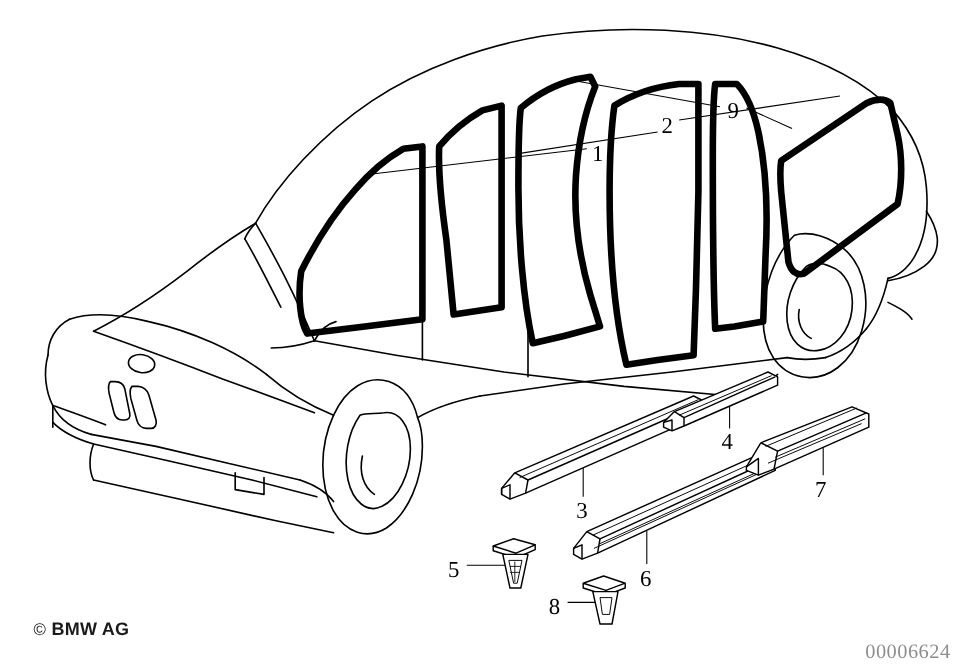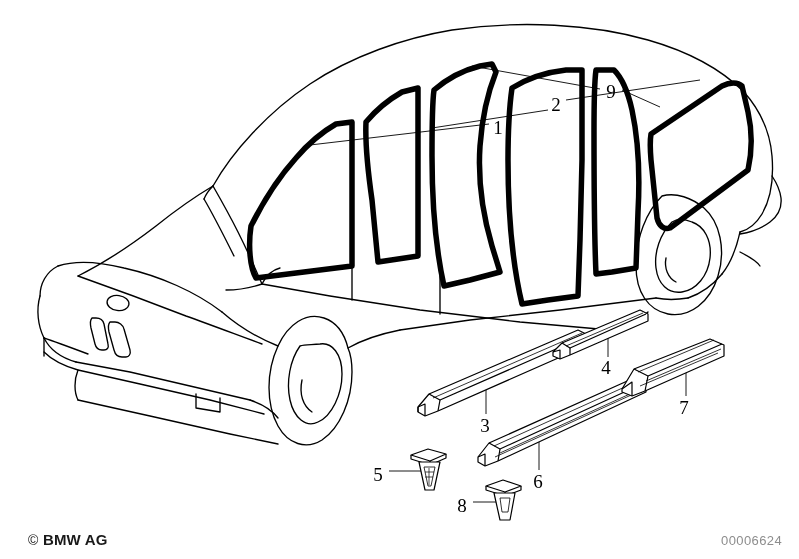--- a/index.html
+++ b/index.html
@@ -22,38 +22,38 @@
     position: absolute;
     left: 0;
     top: 0;
     width: 799px;
     height: 559px;
     display: block;
   }
   .footer-copyright {
     position: absolute;
     left: 28px;
-    top: 531px;
+    top: 516px;
     font-family: "Liberation Sans", sans-serif;
     font-size: 15px;
     font-weight: bold;
     letter-spacing: 0.2px;
     color: #1a1a1a;
     white-space: nowrap;
   }
   .footer-copyright .copysym {
     font-weight: normal;
     font-size: 14px;
   }
   .footer-docnum {
     position: absolute;
     left: 721px;
     top: 533px;
-    font-family: Liberation Sans, sans-serif;
-    font-size: 13px;
+    font-family: Liberation Serif, serif;
+    font-size: 17px;
     color: #8d8d8d;
     letter-spacing: 0.4px;
     white-space: nowrap;
   }
   .callout-num {
     font-family: "Liberation Serif", serif;
     font-size: 19px;
     fill: #000000;
   }
 </style>

